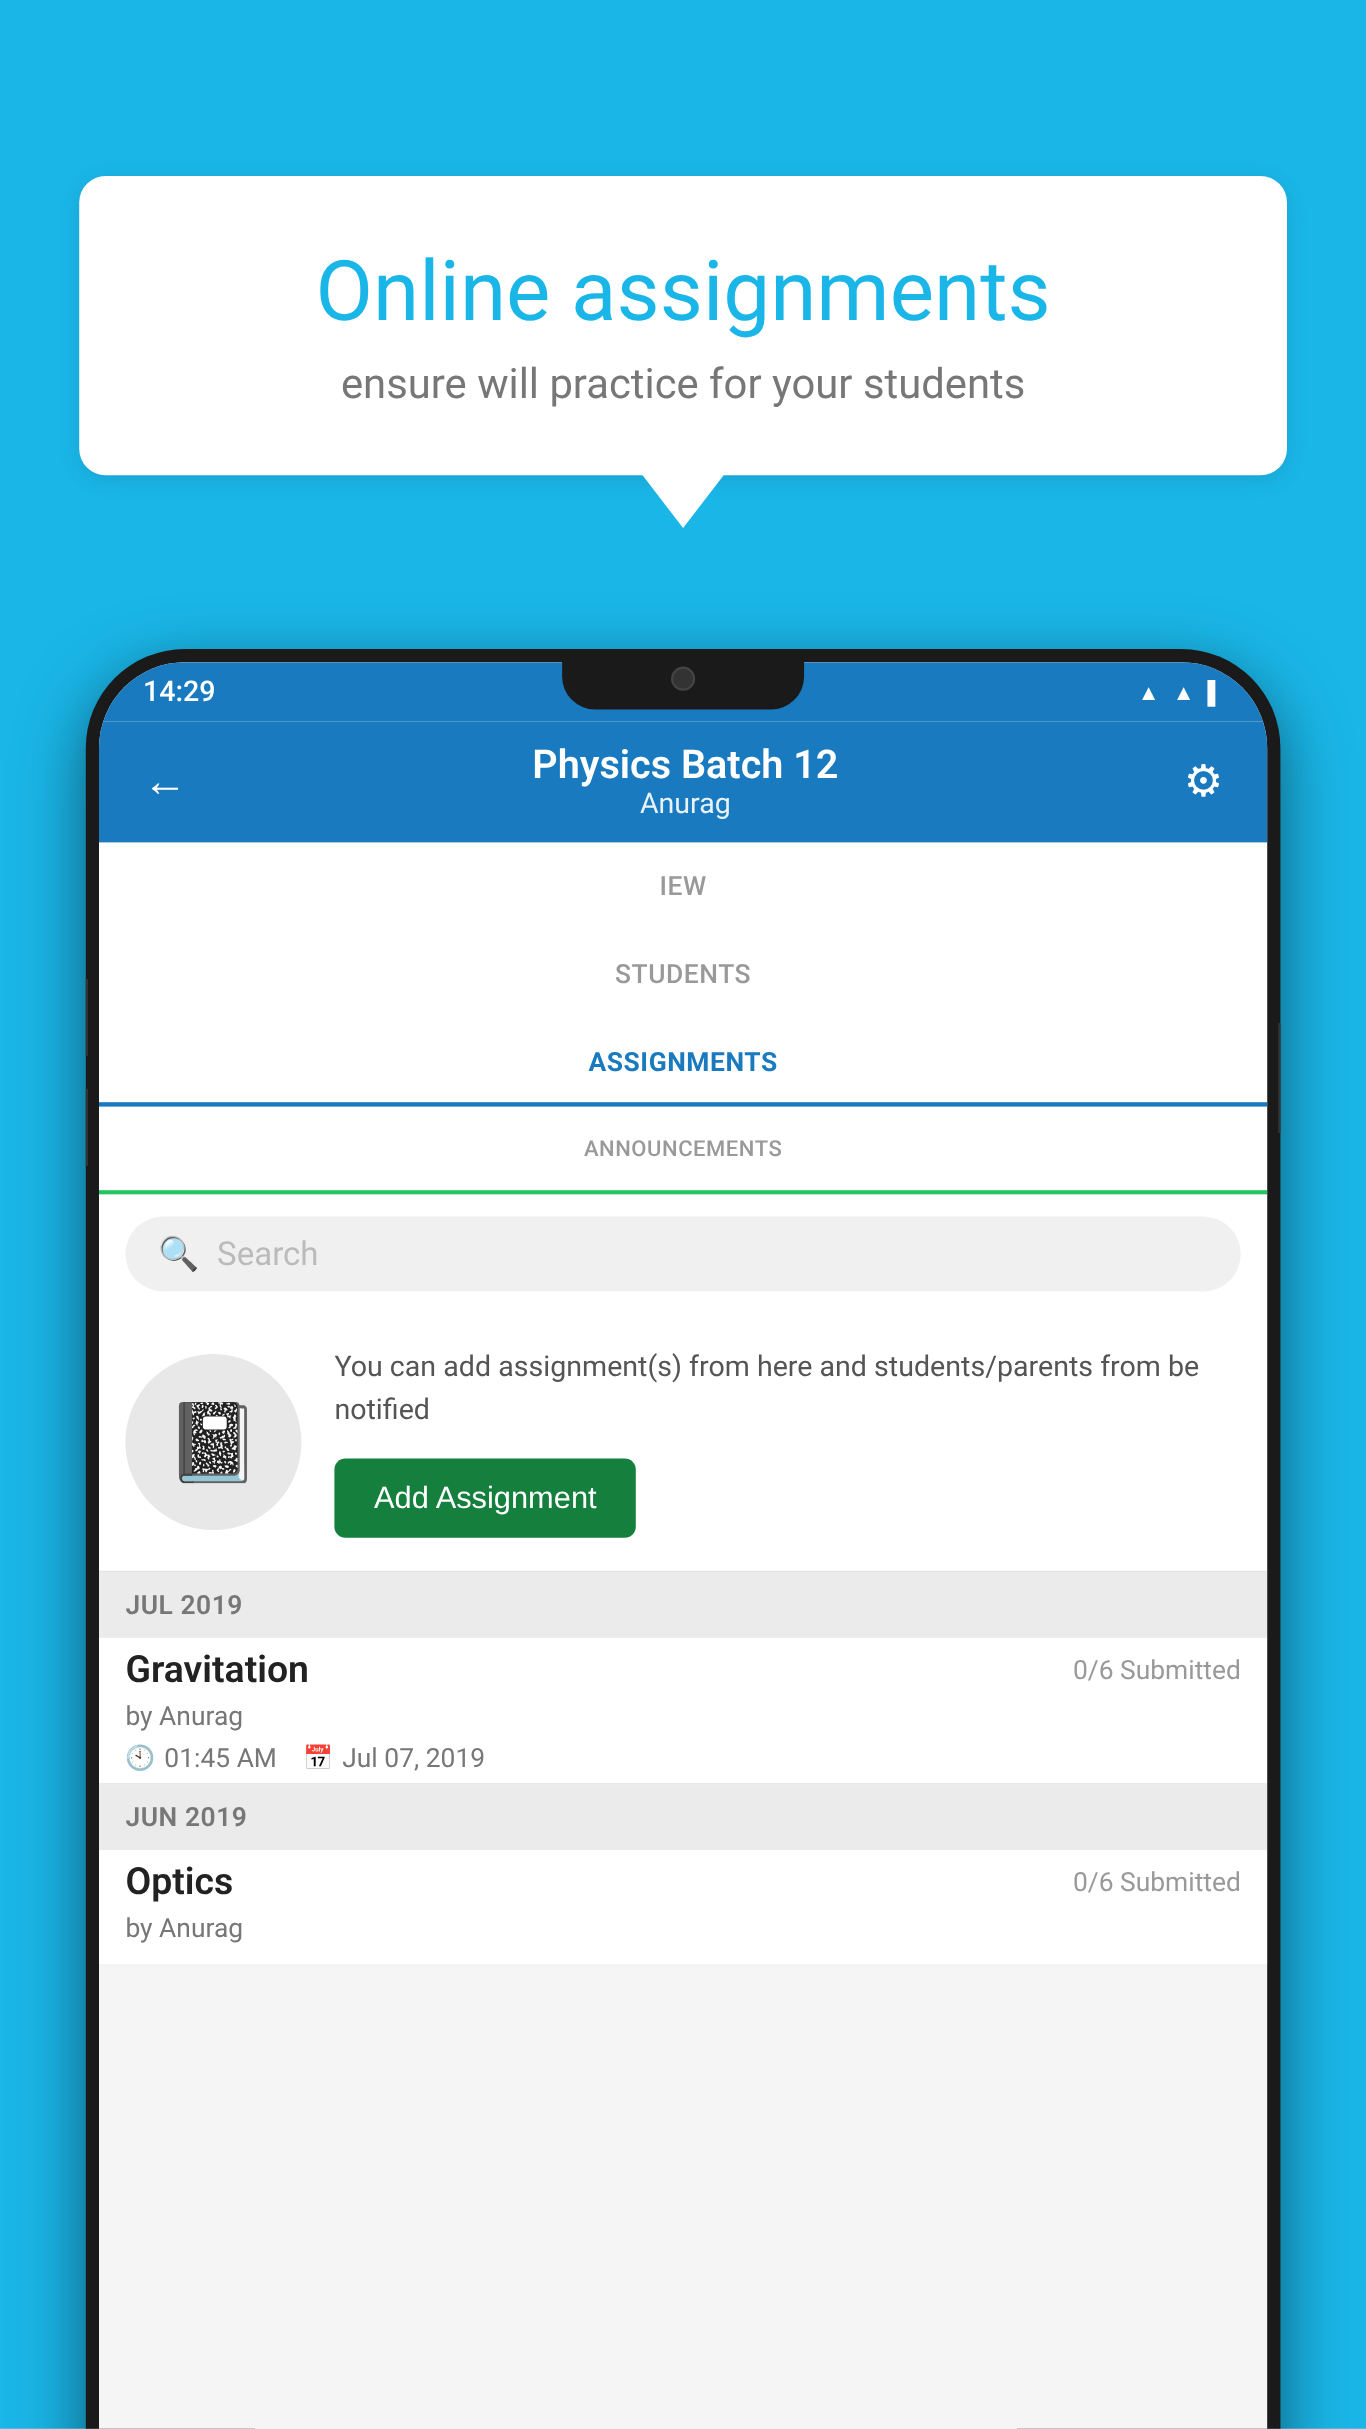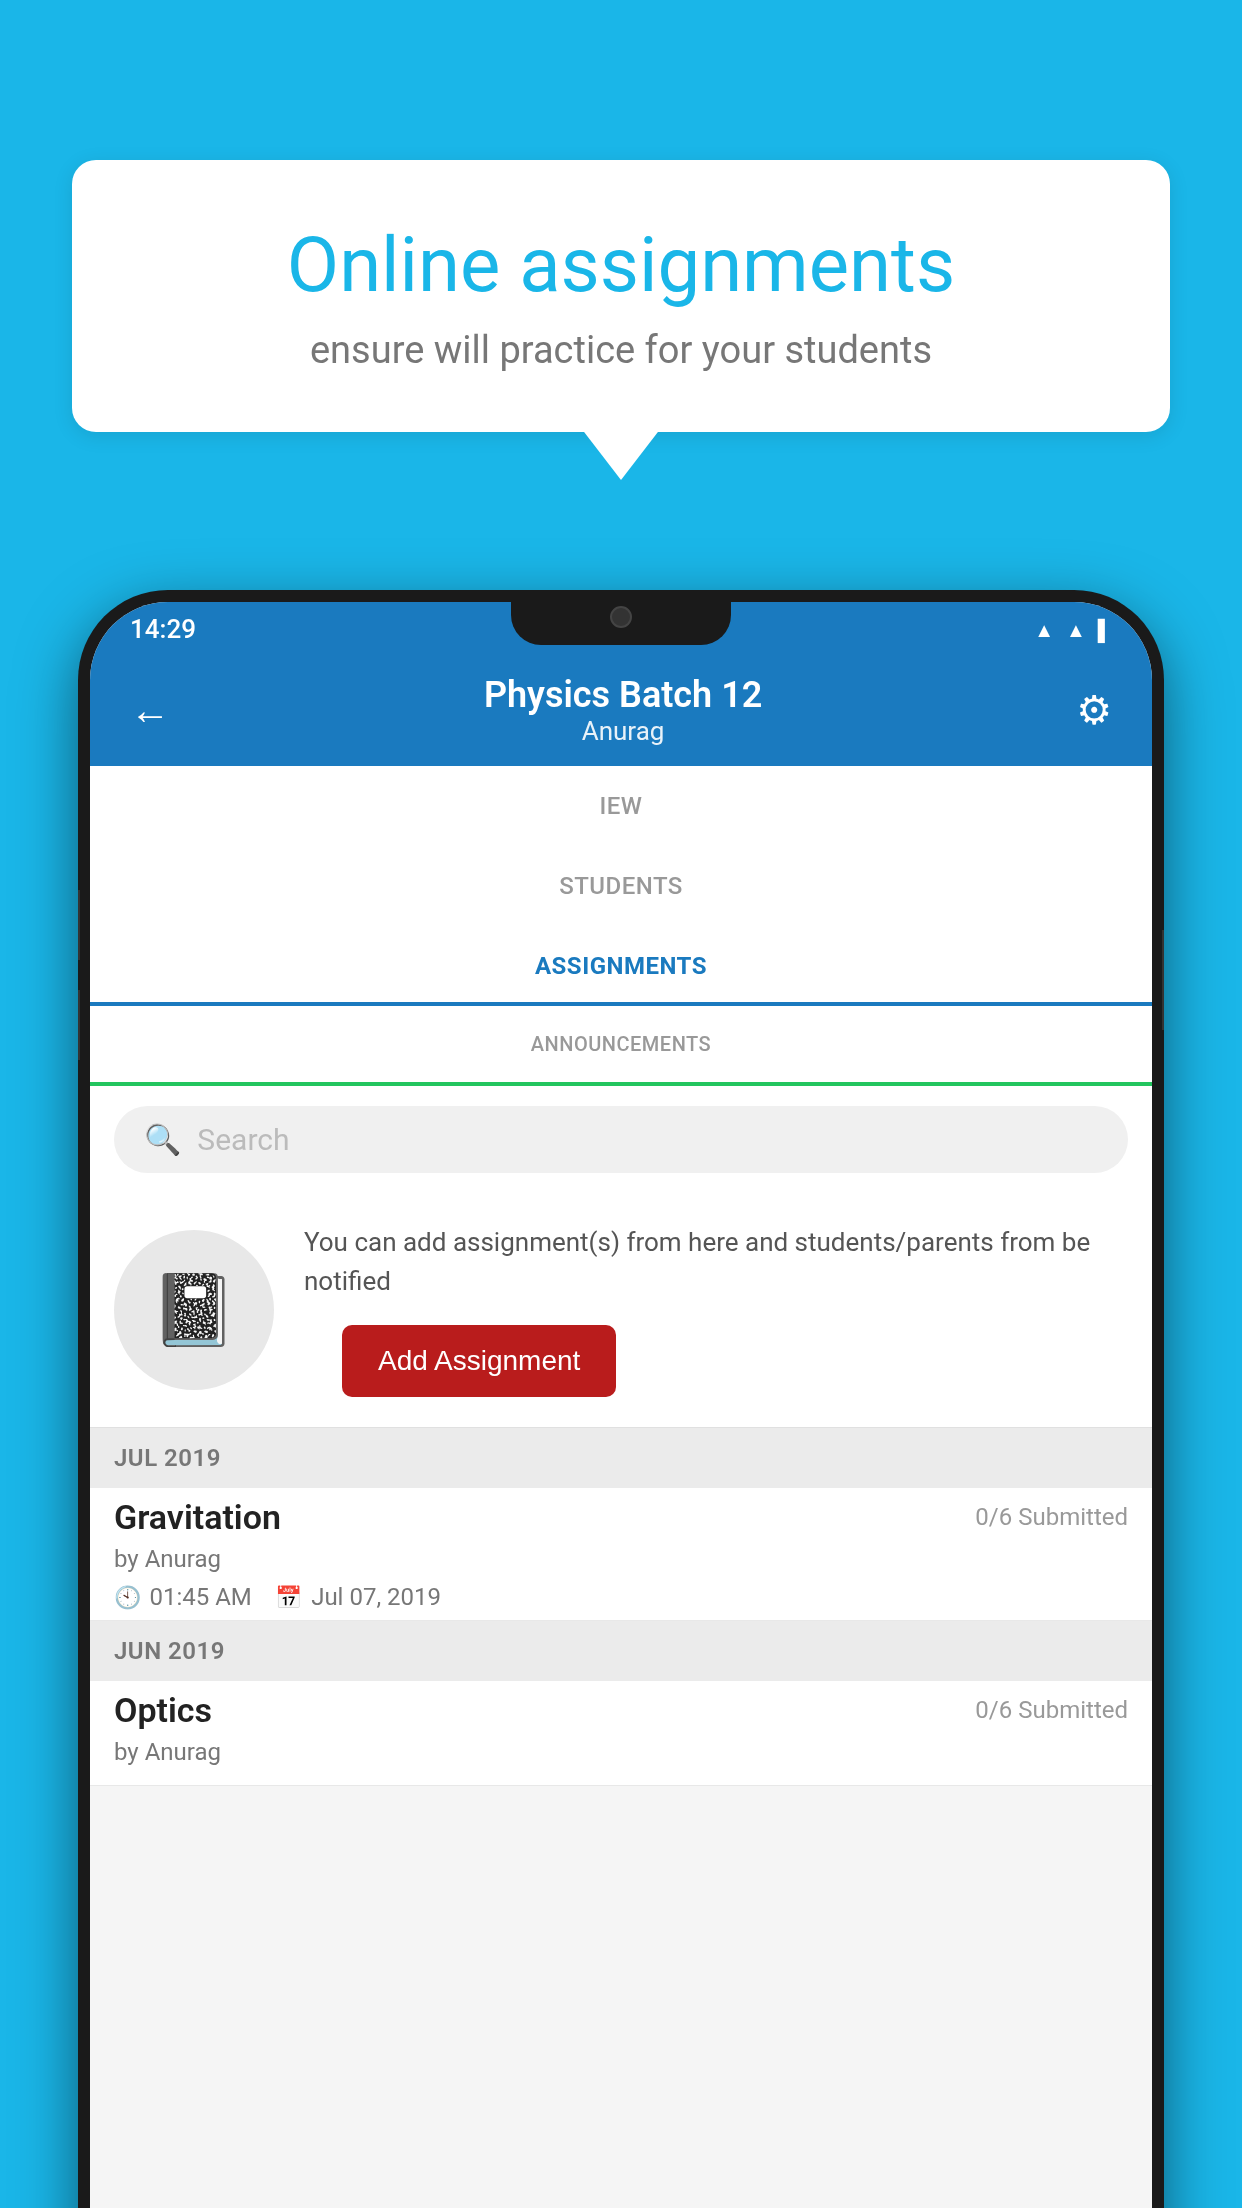--- a/index.html
+++ b/index.html
@@ -242,29 +242,28 @@
     .promo-text-side {
       flex: 1;
     }
     .promo-description {
       font-size: 26px;
       color: #555;
       line-height: 1.5;
       margin-bottom: 24px;
     }
     .add-assignment-btn {
-      background: #b91c1c;
+      background: #15803d;
       color: white;
       border: none;
       border-radius: 10px;
       padding: 20px 36px;
       font-size: 28px;
       font-weight: 500;
       cursor: pointer;
-      margin-left: 38px;
     }
 
     
     .section-header {
       background: #ebebeb;
       padding: 16px 24px;
       font-size: 24px;
       color: #777;
       font-weight: 600;
       letter-spacing: 0.5px;

